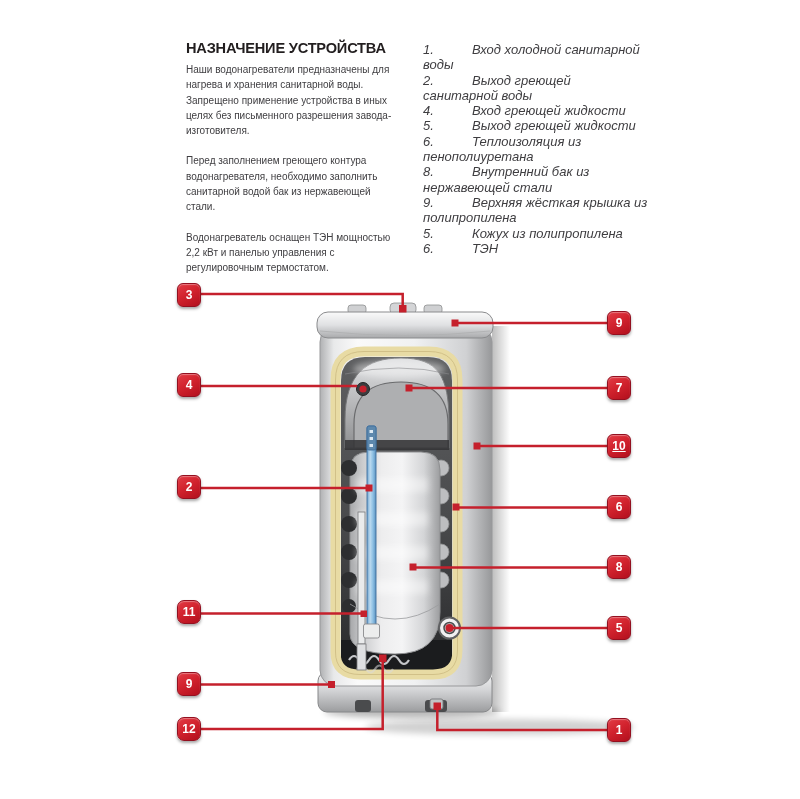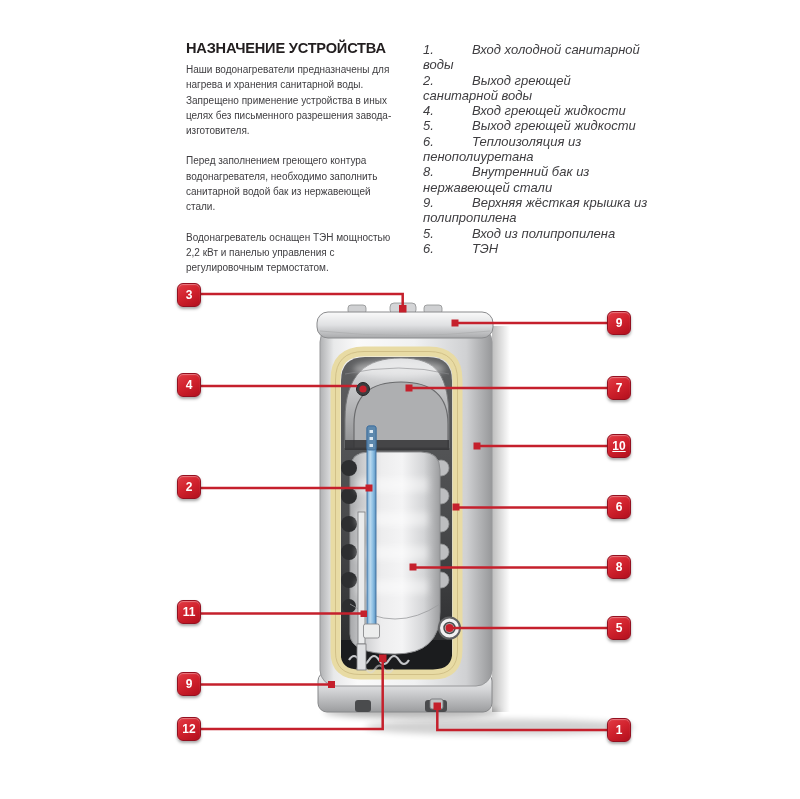--- a/index.html
+++ b/index.html
@@ -33,21 +33,21 @@
 </div>
 
 <div class="parts">
   <div class="row"><span class="num">1.</span><span>Вход холодной санитарной воды</span></div>
   <div class="row"><span class="num">2.</span><span>Выход греющей санитарной воды</span></div>
   <div class="row"><span class="num">4.</span><span>Вход греющей жидкости</span></div>
   <div class="row"><span class="num">5.</span><span>Выход греющей жидкости</span></div>
   <div class="row"><span class="num">6.</span><span>Теплоизоляция из пенополиуретана</span></div>
   <div class="row"><span class="num">8.</span><span>Внутренний бак из нержавеющей стали</span></div>
   <div class="row"><span class="num">9.</span><span>Верхняя жёсткая крышка из полипропилена</span></div>
-  <div class="row"><span class="num">5.</span><span>Вход из полипропилена</span></div>
+  <div class="row"><span class="num">5.</span><span>Кожух из полипропилена</span></div>
   <div class="row"><span class="num">6.</span><span>ТЭН</span></div>
 </div>
 
 <svg class="diagram-svg" width="800" height="799" viewBox="0 0 800 799">
   <defs>
     <linearGradient id="gCasing" x1="0" y1="0" x2="1" y2="0">
       <stop offset="0" stop-color="#b0b1b3"></stop>
         <stop offset="0.08" stop-color="#e8e9ea"></stop>
       <stop offset="0.22" stop-color="#fafafa"></stop>
         <stop offset="0.55" stop-color="#f0f1f2"></stop>
@@ -216,22 +216,22 @@
     <rect x="452.5" y="503.5" width="7" height="7"></rect>
     <rect x="409.5" y="563.5" width="7" height="7"></rect>
     <circle cx="449.5" cy="628" r="4"></circle>
     <rect x="433.5" y="702.5" width="7.5" height="7.5"></rect>
   </g>
 </svg>
 
 <div class="badge" style="left:177px;top:283px;">3</div>
 <div class="badge" style="left:177px;top:373px;">4</div>
 <div class="badge" style="left:177px;top:475px;">2</div>
-<div class="badge" style="left:177px;top:600px;">11</div>
+<div class="badge" style="left:177px;top:600px;border-radius:7px;">11</div>
 <div class="badge" style="left:177px;top:672px;">9</div>
-<div class="badge" style="left:177px;top:717px;">12</div>
+<div class="badge" style="left:177px;top:717px;border-radius:7px;">12</div>
 <div class="badge" style="left:607px;top:311px;">9</div>
 <div class="badge" style="left:607px;top:376px;">7</div>
 <div class="badge" style="left:607px;top:434px;text-decoration:underline;">10</div>
 <div class="badge" style="left:607px;top:495px;">6</div>
 <div class="badge" style="left:607px;top:555px;">8</div>
 <div class="badge" style="left:607px;top:616px;">5</div>
 <div class="badge" style="left:607px;top:718px;">1</div>
 
 </body></html>

